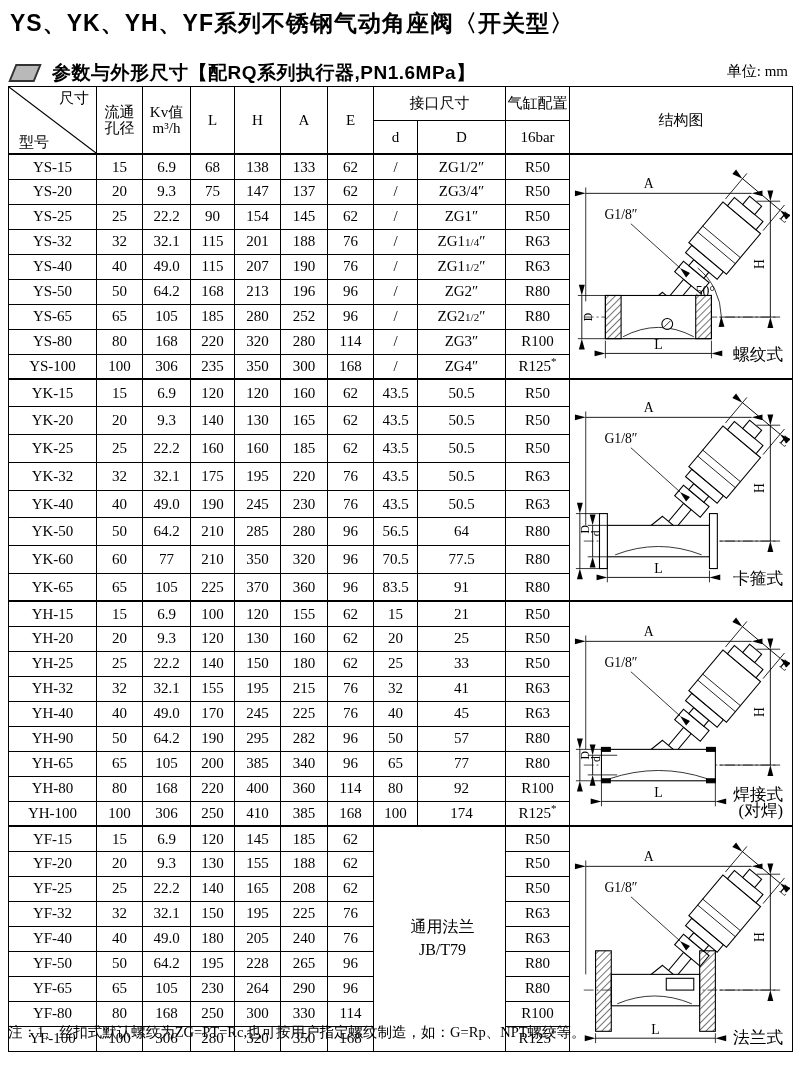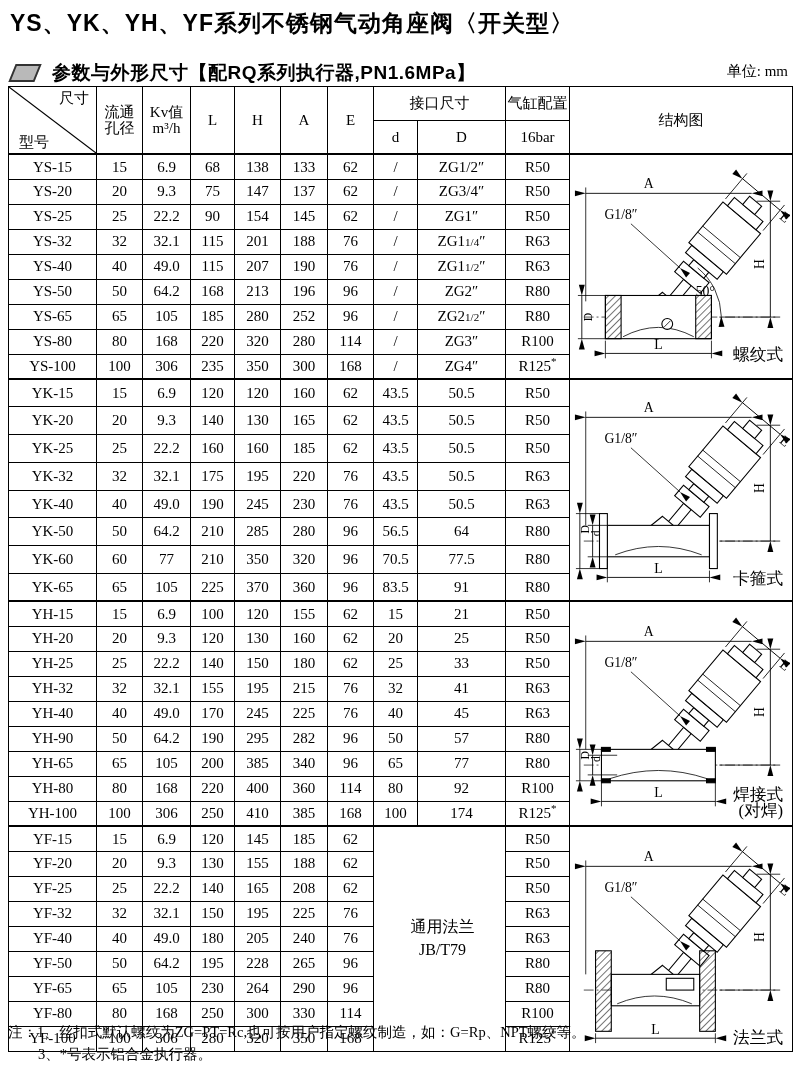--- a/index.html
+++ b/index.html
@@ -738,14 +738,13 @@
         <td>320</td>
         <td>350</td>
         <td>168</td>
         <td>R125<span class="sup">*</span></td>
       </tr>
     </tbody>
 </table>
 
 <div class="notes">
   <div class="note-line">注：1、丝扣式默认螺纹为ZG=PT=Rc,也可按用户指定螺纹制造，如：G=Rp、NPT螺纹等。</div>
-  <div class="note-line note-indent">3、*号表示铝合金执行器。</div>
 </div>
 
 </body></html>

